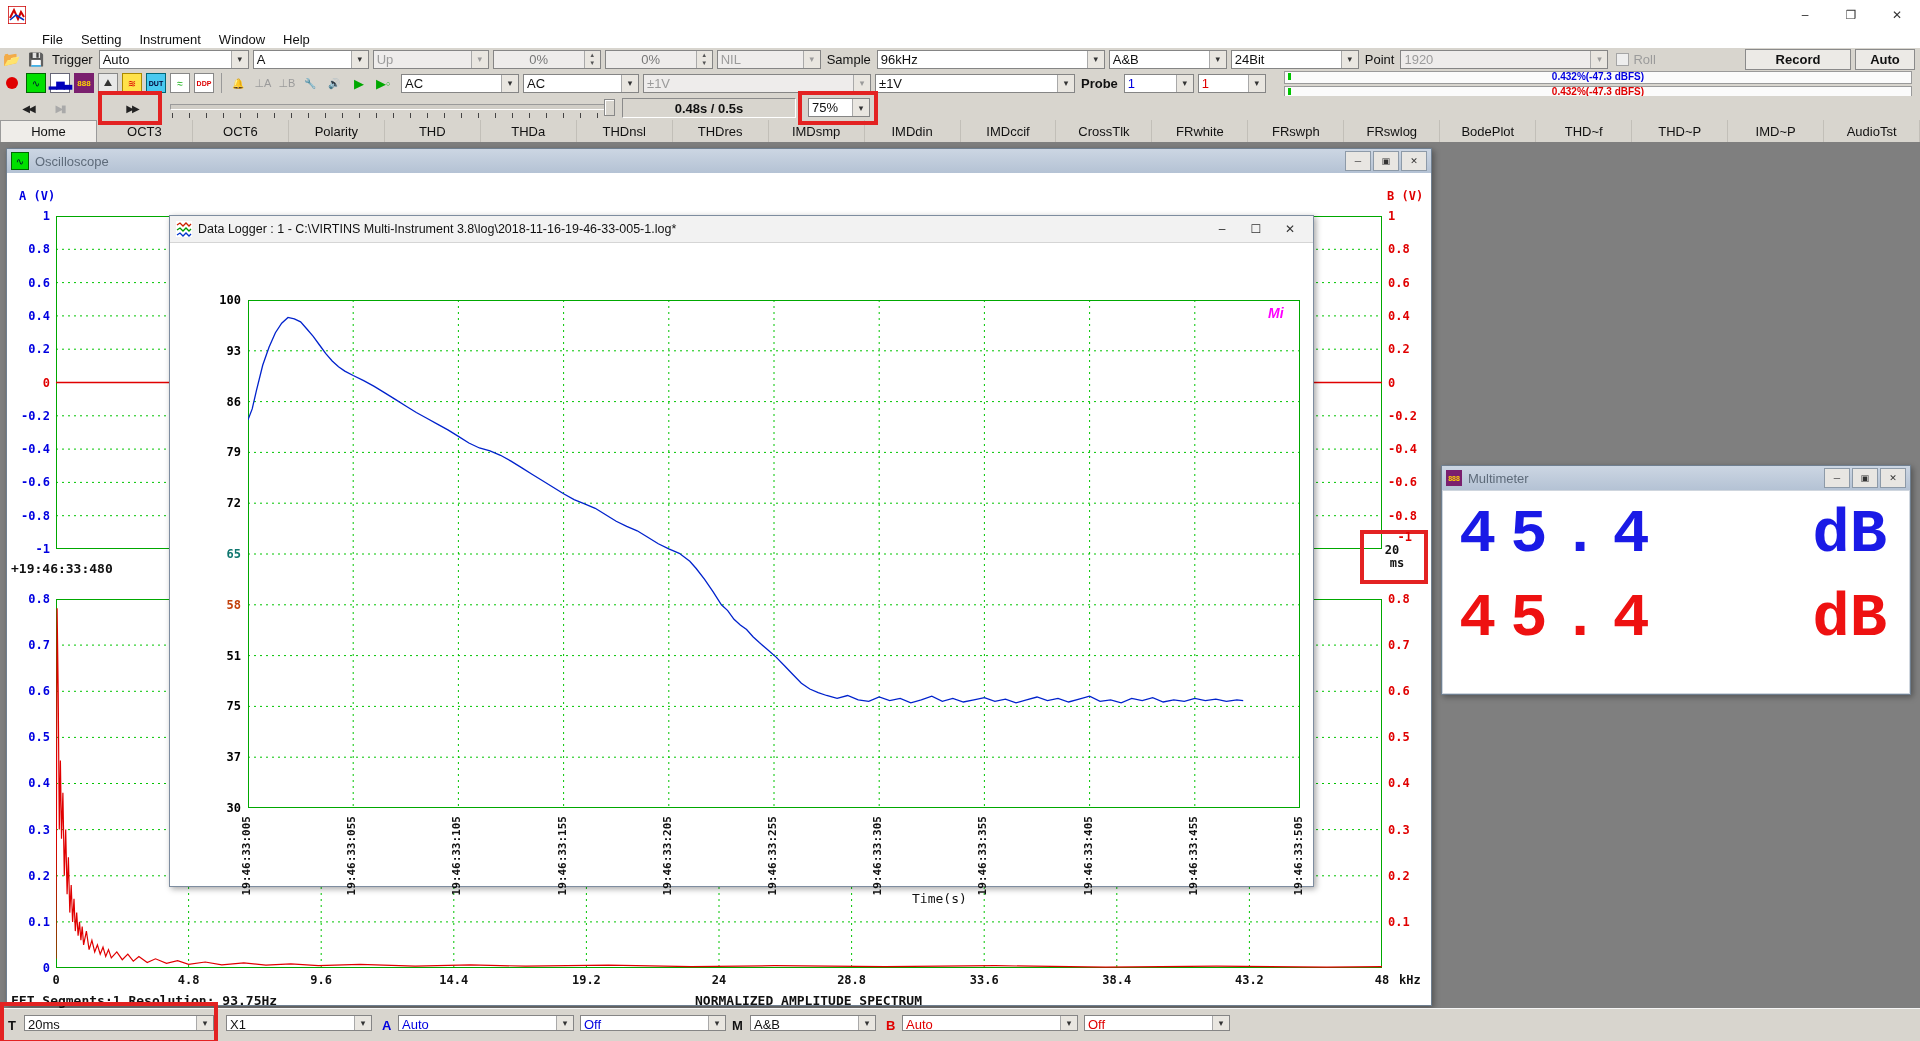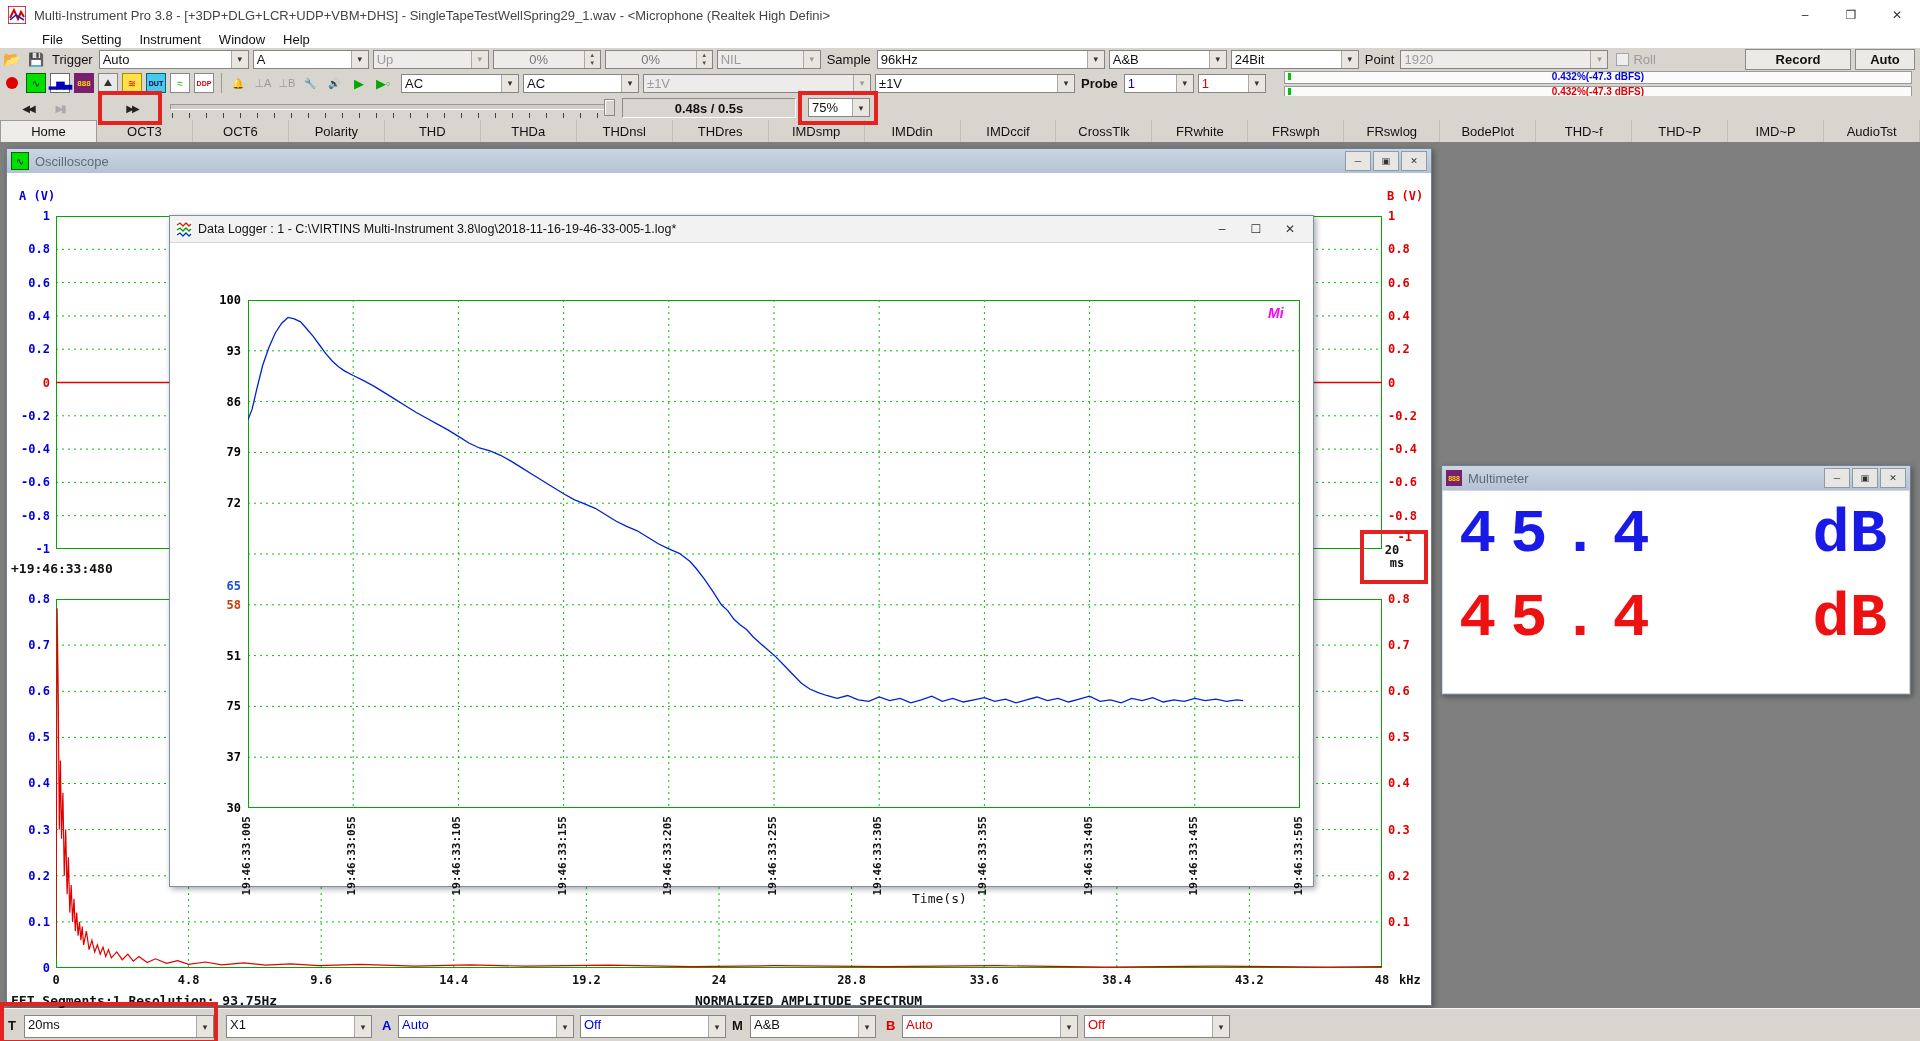--- a/index.html
+++ b/index.html
@@ -104,36 +104,35 @@
   
   #mmeter{left:1441px;top:323px;width:468px;height:228px;}
   #mmbody{position:absolute;left:0;top:24px;right:0;bottom:0;background:#fff;border:1px solid #cfd6de;}
   .mmread{position:absolute;left:16px;right:22px;display:flex;justify-content:space-between;
           font-family:"Liberation Mono","DejaVu Sans Mono",monospace;font-weight:bold;font-size:62px;}
   .mmval{letter-spacing:14px;}
   
   #bottombar{position:absolute;left:0;top:1008px;width:1920px;height:33px;background:#d8d5ce;
              border-top:1px solid #f5f5f5;}
   #bottombar .blab{position:absolute;top:9px;font-weight:bold;font-size:13px;}
-  #bottombar .combo{position:absolute;top:6px;height:23px;}
+  #bottombar .combo{position:absolute;top:6px;height:16px;}
   .blue{color:#0000e0;} .red{color:#e00000;}
   
   .ann{position:absolute;border:4px solid #e32222;z-index:60;pointer-events:none;}
   svg{display:block;}
 </style>
 </head>
 <body>
 
 <div id="titlebar">
   <svg class="appicon" viewBox="0 0 18 18">
     <rect x="0" y="0" width="18" height="18" fill="#fff" stroke="#c00" stroke-width="1.5"></rect>
     <polyline points="2,12 6,4 10,13 13,6 16,11" fill="none" stroke="#d00000" stroke-width="2"></polyline>
     <polyline points="2,14 8,9 16,14" fill="none" stroke="#0030c0" stroke-width="1.5"></polyline>
   </svg>
-  <span class="title">Multi-Instrument Pro 3.8   -   [+3DP+DLG+LCR+UDP+VBM+DHS]   -   SingleTapeTestWellSpring29_1.wav   -   &lt;Microphone (Realtek High Defini&gt;</span>
 </div>
 <div id="wincontrols">
   <div class="wbtn">–</div>
   <div class="wbtn">❐</div>
   <div class="wbtn">✕</div>
 </div>
 
 <div id="menubar">
   <span class="mitem">File</span>
   <span class="mitem">Setting</span>
@@ -465,21 +464,21 @@
         <span class="dbtn">✕</span>
       </span>
     </div>
     <div id="dlogbody">
       <div id="dlY" class="axcol" style="left:36px;top:57px;width:38px;height:508px;">
           <span class="axlab" style="top: -7px; right: 3px; color: rgb(0, 0, 0);">100</span>
           <span class="axlab" style="top: 43.8px; right: 3px; color: rgb(0, 0, 0);">93</span>
           <span class="axlab" style="top: 94.6px; right: 3px; color: rgb(0, 0, 0);">86</span>
           <span class="axlab" style="top: 145.4px; right: 3px; color: rgb(0, 0, 0);">79</span>
           <span class="axlab" style="top: 196.2px; right: 3px; color: rgb(0, 0, 0);">72</span>
-          <span class="axlab" style="top: 247px; right: 3px; color: #1d4ed8; margin-top: 32px;">65</span>
+          <span class="axlab" style="top: 247px; right: 3px; color: #0f766e;">65</span>
           <span class="axlab" style="top: 297.8px; right: 3px; color: #c2410c;">58</span>
           <span class="axlab" style="top: 348.6px; right: 3px; color: rgb(0, 0, 0);">51</span>
           <span class="axlab" style="top: 399.4px; right: 3px; color: rgb(0, 0, 0);">75</span>
           <span class="axlab" style="top: 450.2px; right: 3px; color: rgb(0, 0, 0);">37</span>
           <span class="axlab" style="top: 501px; right: 3px; color: rgb(0, 0, 0);">30</span>
         </div>
       <div id="dlPlot" class="plot" style="left:78px;top:57px;width:1052px;height:508px;">
           <svg width="1052" height="508" viewBox="0 0 1052 508" xmlns="http://www.w3.org/2000/svg">
             <line x1="105.2" y1="0" x2="105.2" y2="508" stroke="#00c400" stroke-width="1" stroke-dasharray="2,4"></line>
             <line x1="210.4" y1="0" x2="210.4" y2="508" stroke="#00c400" stroke-width="1" stroke-dasharray="2,4"></line>

